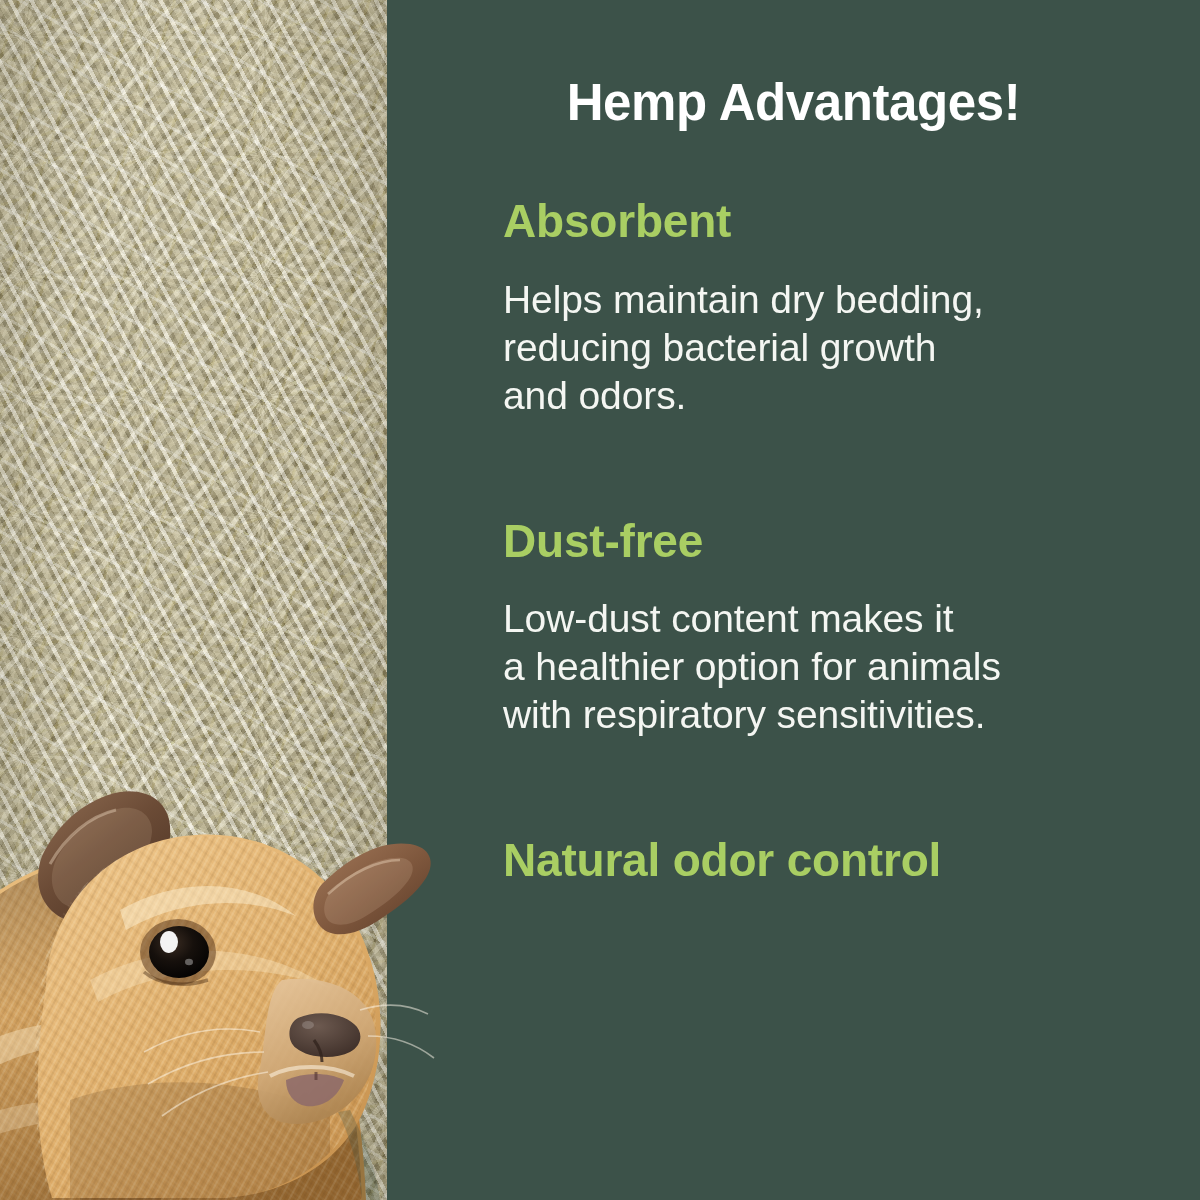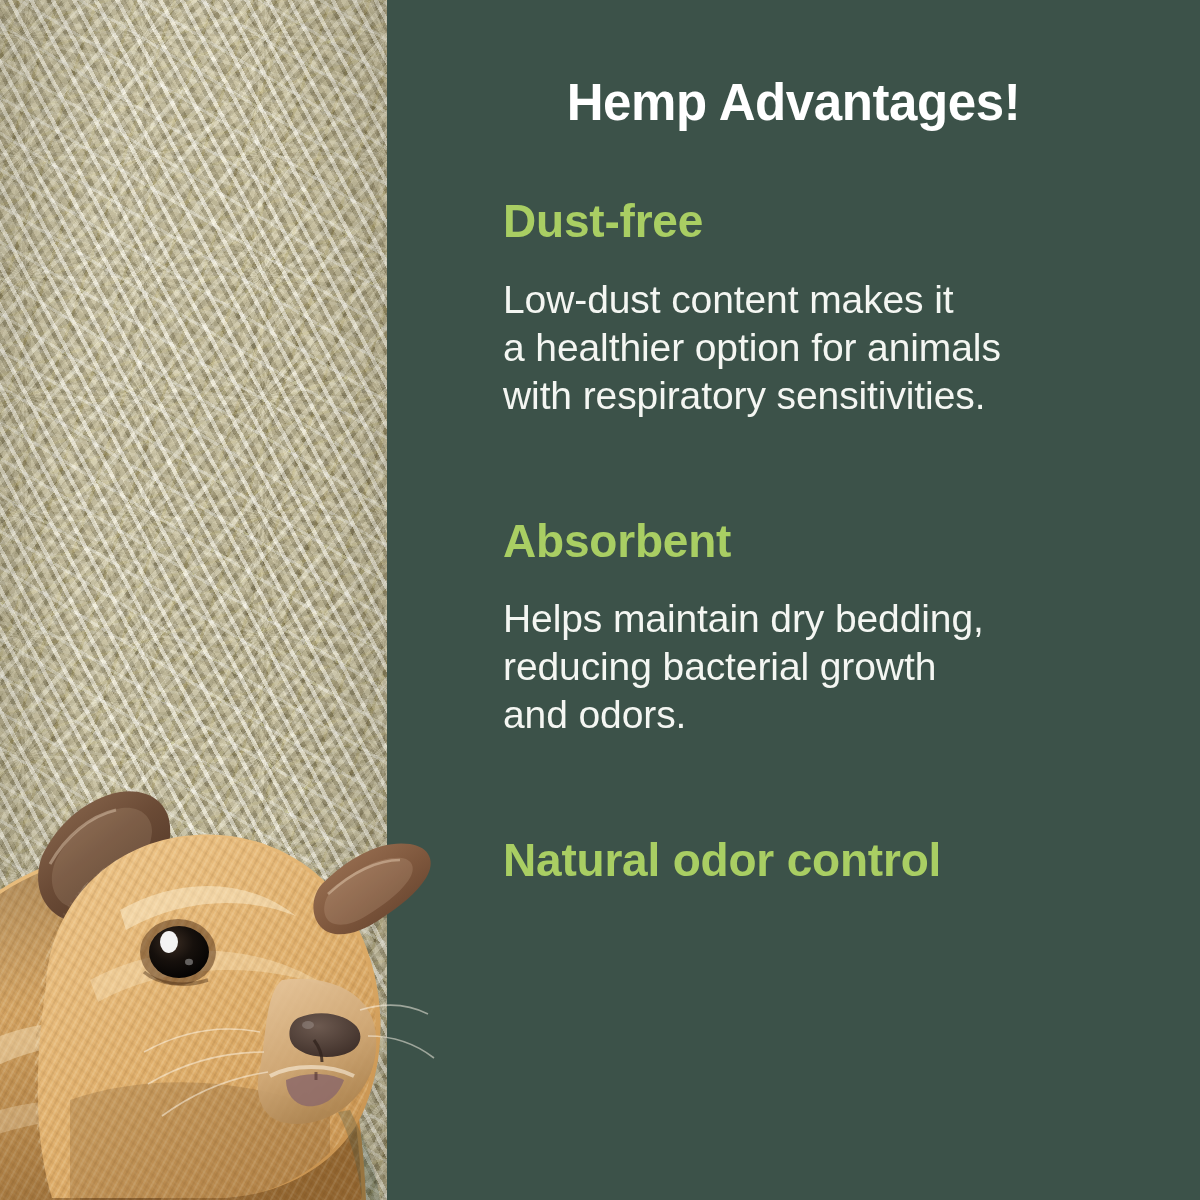--- a/index.html
+++ b/index.html
@@ -128,31 +128,31 @@
     <div class="hemp-grain"></div>
     <div class="hemp-vignette"></div>
   </div>
 
   <div class="panel">
     <div class="panel-title">Hemp Advantages!</div>
 
     <div class="sections">
 
       <div class="section">
+        <div class="sec-head">Absorbent</div>
+        <div class="sec-body">Helps maintain dry bedding,
+reducing bacterial growth
+and odors.</div>
+      </div>
+
+      <div class="section">
         <div class="sec-head">Dust-free</div>
         <div class="sec-body">Low-dust content makes it
 a healthier option for animals
 with respiratory sensitivities.</div>
-      </div>
-
-      <div class="section">
-        <div class="sec-head">Absorbent</div>
-        <div class="sec-body">Helps maintain dry bedding,
-reducing bacterial growth
-and odors.</div>
       </div>
 
       <div class="section">
         <div class="sec-head">Natural odor control</div>
       </div>
 
     </div>
   </div>
 
   <div class="guinea">

